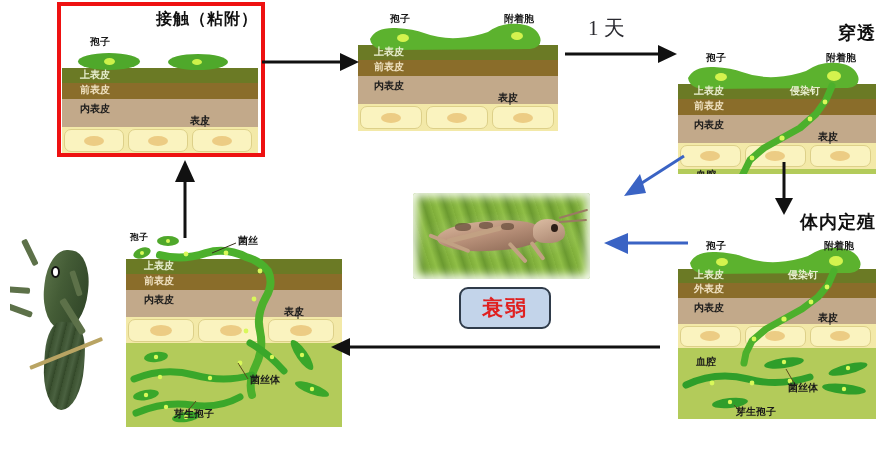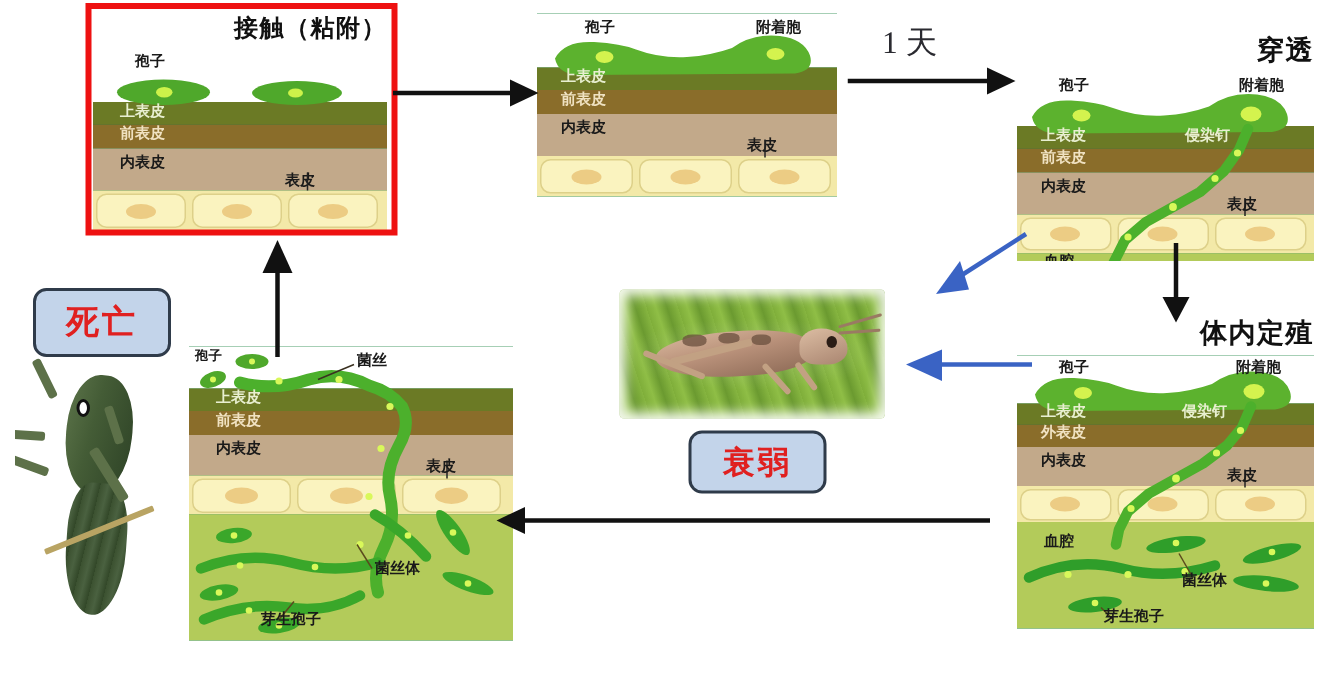--- a/index.html
+++ b/index.html
@@ -426,23 +426,20 @@
     <div class="dead-abdomen" style="left:34px; top:84px; width:40px; height:88px; transform:rotate(4deg);"></div>
     <div class="dead-limb" style="left:26px; top:24px; width:28px; height:6px; transform:rotate(-116deg);"></div>
     <div class="dead-limb" style="left:20px; top:50px; width:32px; height:6px; transform:rotate(184deg);"></div>
     <div class="dead-limb" style="left:22px; top:74px; width:30px; height:6px; transform:rotate(200deg);"></div>
     <div class="dead-limb" style="left:62px; top:30px; width:26px; height:6px; transform:rotate(72deg);"></div>
     <div class="dead-limb" style="left:52px; top:58px; width:40px; height:7px; transform:rotate(58deg);"></div>
     <div class="dead-stem" style="left:20px; top:128px; width:78px; height:4px; transform:rotate(-22deg);"></div>
     <div class="locust-eye" style="left:41px; top:28px; width:9px; height:12px; border:2px solid #111; background:#fff;"></div>
   </div>
 
-  <div class="callout" style="left:22px; top:192px; width:92px; height:46px; font-size:22px;">
-    <span>死亡</span>
-  </div>
   <div class="callout" style="left:459px; top:287px; width:92px; height:42px; font-size:21px;">
     <span>衰弱</span>
   </div>
 
   <svg class="arrow" style="left:262px; top:50px; width:100px; height:24px;">
     <line x1="0" y1="12" x2="78" y2="12" stroke="#111" stroke-width="3"></line>
     <polygon points="78,3 97,12 78,21" fill="#111"></polygon>
   </svg>
 
   <svg class="arrow" style="left:565px; top:42px; width:115px; height:24px;">

